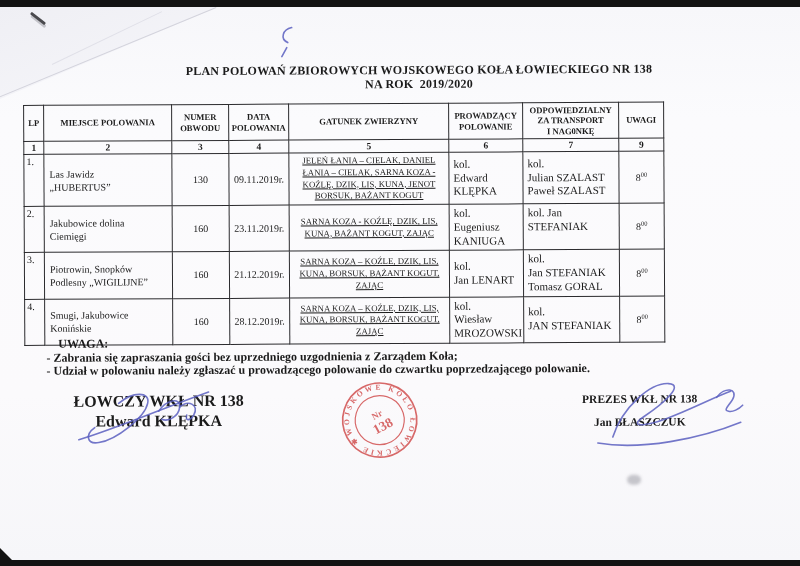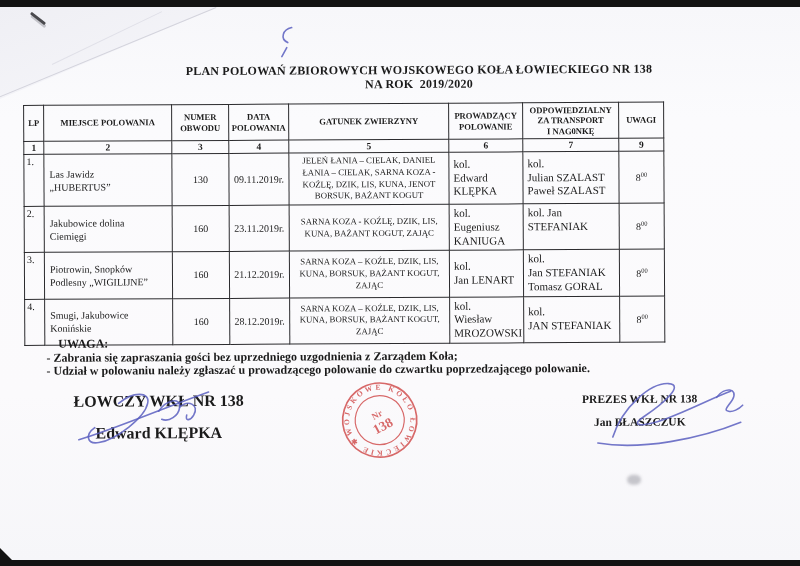--- a/index.html
+++ b/index.html
@@ -29,34 +29,34 @@
                     border-collapse:collapse; table-layout:fixed; }
   .doc-table th, .doc-table td { border:1px solid #2b2b2e; white-space:pre-line; overflow:hidden; }
   .doc-table th { font-size:8.6px; font-weight:bold; text-align:center; vertical-align:middle;
                   line-height:1.18; padding:2px 1px; }
   tr.hdr { height:36px; }
   tr.nums { height:13px; }
   tr.nums td { font-size:9.5px; font-weight:bold; text-align:center; vertical-align:middle; padding:0; }
   td.c-lp { font-size:10px; vertical-align:top; text-align:left; padding:1px 0 0 2px; }
   td.c-miejsce { font-size:10px; vertical-align:middle; text-align:left; padding:2px 2px 2px 5px; line-height:1.3;margin-top:41px; }
   td.c-numer, td.c-data { font-size:10px; text-align:center; vertical-align:middle; }
-  td.c-gatunek { font-size:8.8px; text-align:center; vertical-align:middle; line-height:1.32; padding:2px 3px; }
+  td.c-gatunek { font-size:8.8px; text-align:center; vertical-align:middle; line-height:1.32; padding:2px 3px;text-decoration:underline; }
   td.c-prow, td.c-odpow { font-size:11px; vertical-align:middle; text-align:left; padding:2px 2px 2px 4px; line-height:1.25; }
   td.c-uwagi { font-size:10px; text-align:center; vertical-align:middle; }
   td.c-uwagi sup { font-size:6.5px; vertical-align:super; }
 
   .uwaga-block { position:absolute; left:24px; top:336px; width:772px; font-weight:bold;
                  font-size:12px; line-height:13.5px; }
   .uwaga-head { margin-left:34px; }
   .uwaga-line { margin-left:22px; }
 
   .sig { position:absolute; text-align:center; font-weight:bold; }
   .sig-left { left:66px; top:391px; width:184px; font-size:16px; }
   .sig-right { left:563px; top:394px; width:152px; font-size:11.5px; }
-  .sig .sig-name { margin-top:14px; }
+  .sig .sig-name { margin-top:2px; }
   .sig-right .sig-name { margin-top:11px; }
 
   svg.stamp { position:absolute; left:336px; top:377px; opacity:.82; }
   svg.ink { position:absolute; left:0; top:0; pointer-events:none; }
   .ink path { fill:none; stroke:#5b5fc0; stroke-width:1.6; stroke-linecap:round; opacity:.85; }
 
   .smudge { position:absolute; left:626px; top:476px; width:14px; height:10px;
             background:#93939c; border-radius:45%; filter:blur(1.5px); opacity:.5; }
 </style>
 </head>

